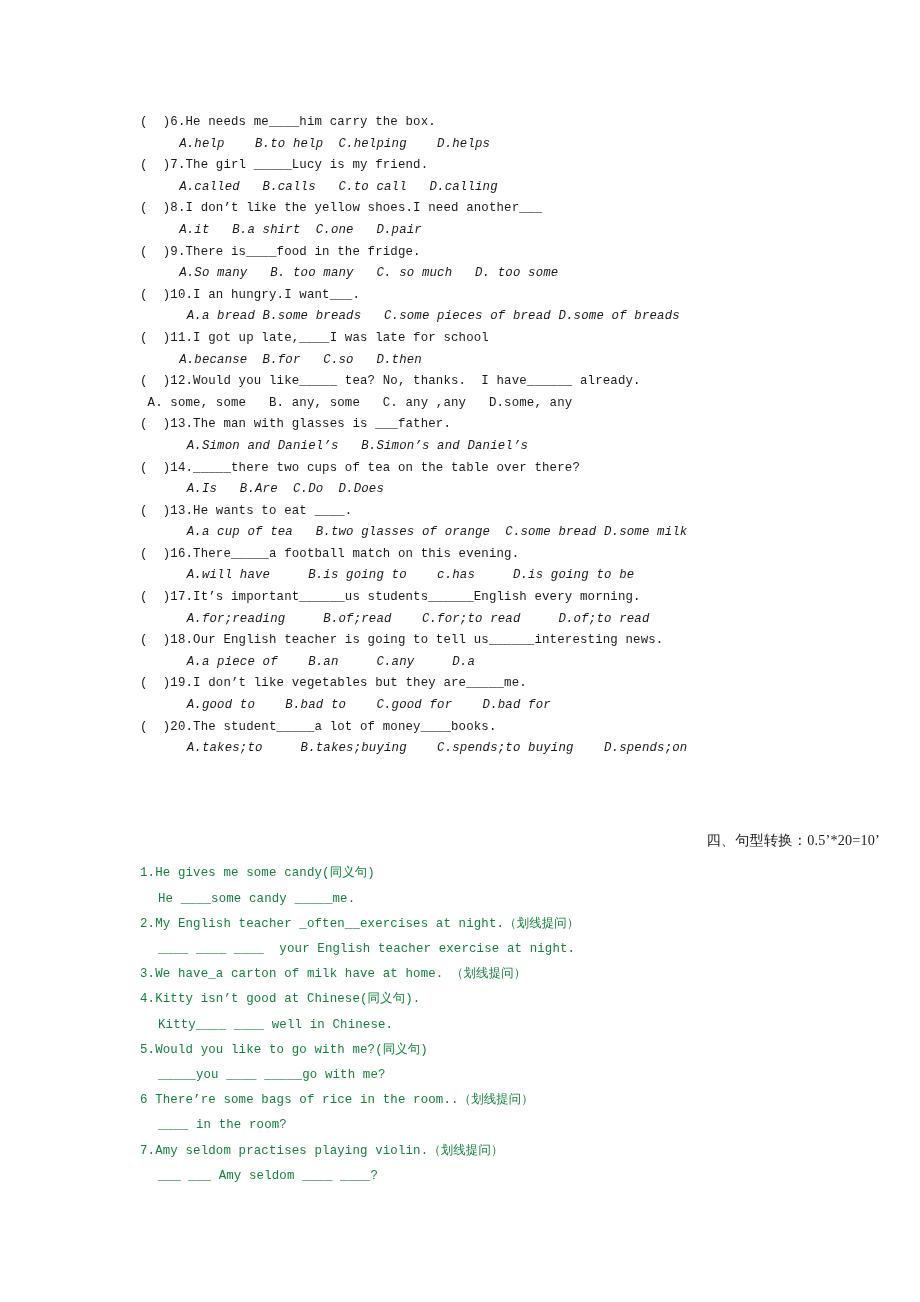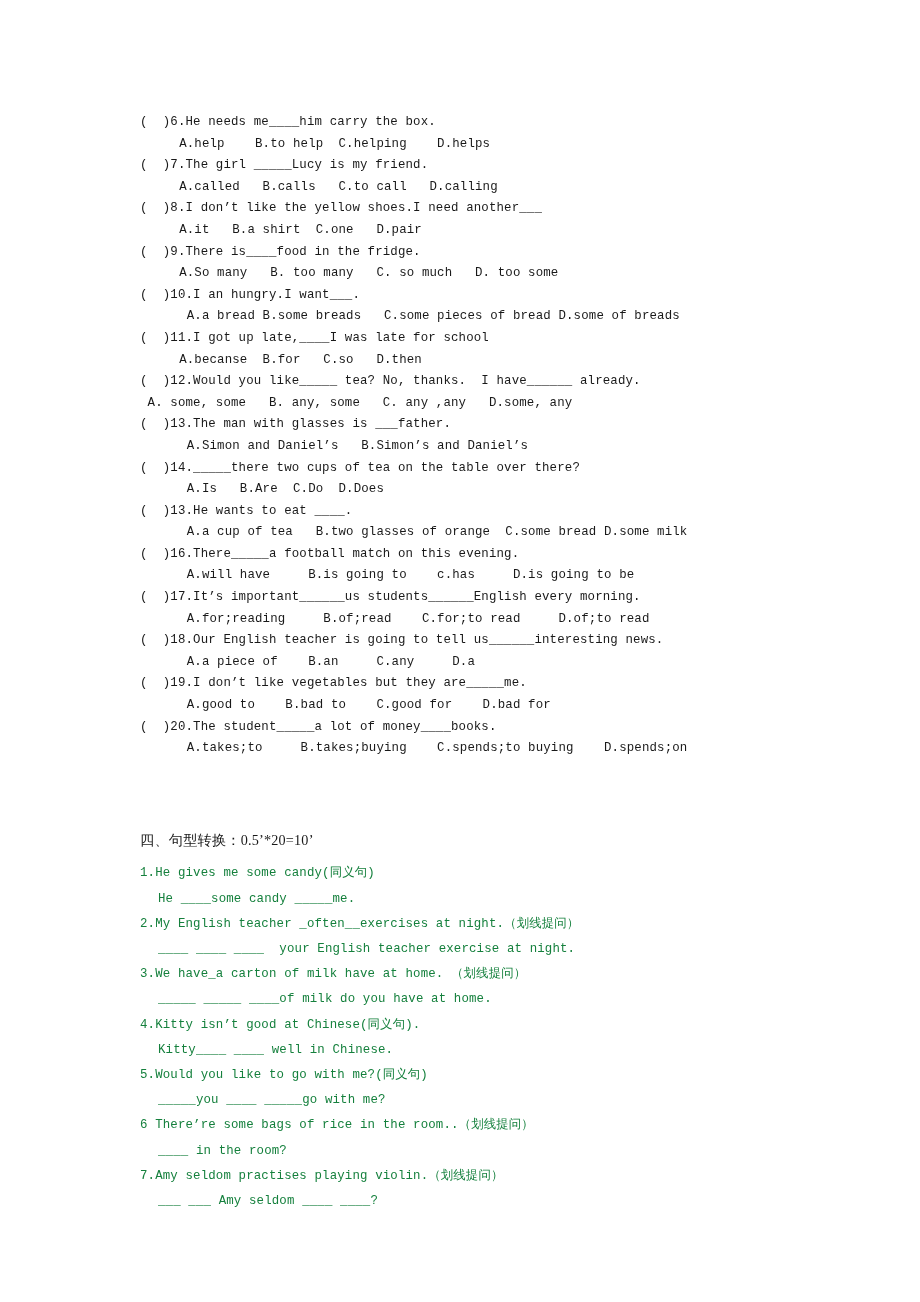--- a/index.html
+++ b/index.html
@@ -33,33 +33,34 @@
   
   .line {
     font-family: "Liberation Mono", "DejaVu Sans Mono", monospace;
     font-size: 12.4px;
     line-height: 21.6px;
     white-space: pre;
     letter-spacing: 0.15px;
     color: #191919;
   }
   .line.q { margin-left: 0px; }
-  .line.opt { margin-left: 24px; }
+  .line.opt { margin-left: 24px; font-style: italic; }
   .line.opt-tight { }
 
   
   .section-head {
     font-family: "Liberation Serif", "DejaVu Serif", serif;
     font-size: 14.2px;
     line-height: 21.6px;
     white-space: pre;
     color: #191919;
     margin-top: 40px;
     margin-bottom: 10px;
     letter-spacing: 0.2px;
+    text-align: right;
   }
   .trans-line {
     font-family: "Liberation Mono", "DejaVu Sans Mono", monospace;
     font-size: 12.4px;
     line-height: 25.2px;
     white-space: pre;
     letter-spacing: 0.15px;
     color: #15803d;
   }
   .trans-line.stem { margin-left: 0px; }
@@ -124,21 +125,20 @@
     <div class="section-head">四、句型转换：0.5’*20=10’</div>
 
     <div class="trans-section">
       <div class="trans-line stem">1.He gives me some candy(同义句)</div>
       <div class="trans-line answer">He ____some candy _____me.</div>
 
       <div class="trans-line stem">2.My English teacher _often__exercises at night.（划线提问）</div>
       <div class="trans-line answer">____ ____ ____  your English teacher exercise at night.</div>
 
       <div class="trans-line stem">3.We have_a carton of milk have at home. （划线提问）</div>
-      <div class="trans-line answer">_____ _____ ____of milk do you have at home.</div>
 
       <div class="trans-line stem">4.Kitty isn’t good at Chinese(同义句).</div>
       <div class="trans-line answer">Kitty____ ____ well in Chinese.</div>
 
       <div class="trans-line stem">5.Would you like to go with me?(同义句)</div>
       <div class="trans-line answer">_____you ____ _____go with me?</div>
 
       <div class="trans-line stem">6 There’re some bags of rice in the room..（划线提问）</div>
       <div class="trans-line answer">____ in the room?</div>
 

